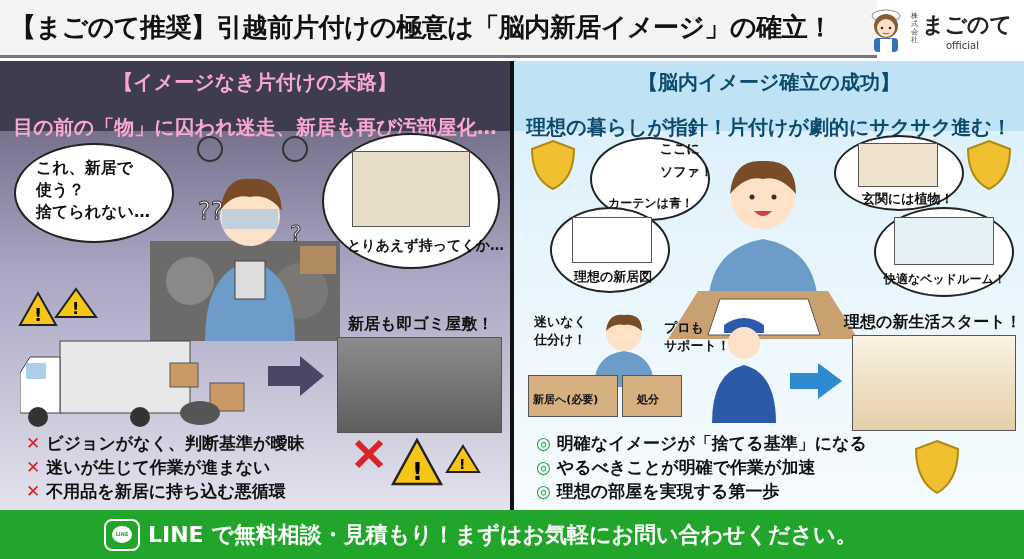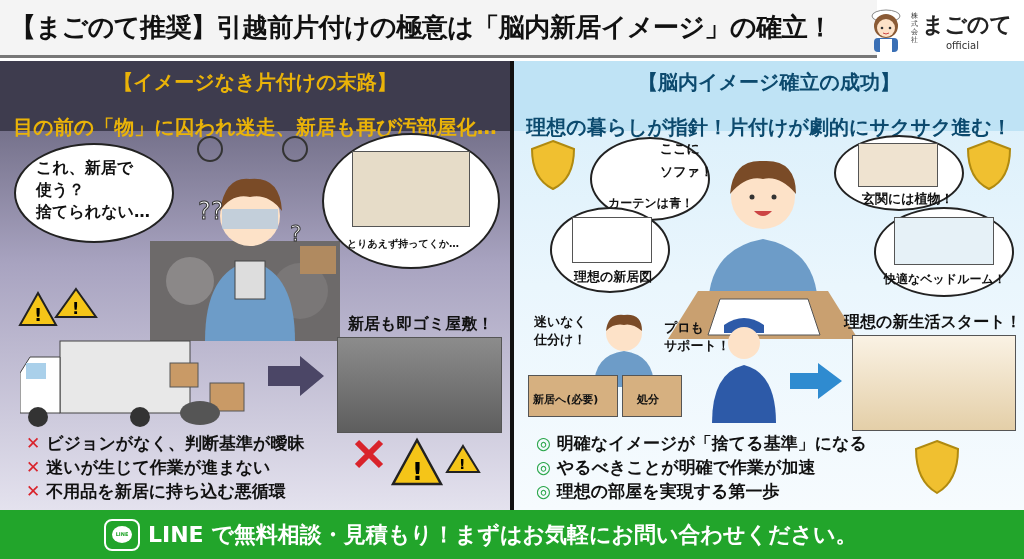--- a/index.html
+++ b/index.html
@@ -9,21 +9,21 @@
 .brand{position:absolute;left:866px;top:4px;width:150px;height:50px}
 .brand .maid{position:absolute;left:0;top:2px;width:40px;height:46px}
 .brand .kabu{position:absolute;left:45px;top:8px;font-size:7px;width:8px;line-height:8px;color:#333}
 .brand .name{position:absolute;left:56px;top:6px;font-size:22px;font-weight:bold;color:#222}
 .brand .official{position:absolute;left:80px;top:36px;font-size:10px;color:#333}
 .panel{position:absolute;top:61px;height:449px;overflow:hidden}
 .left{left:0;width:510px;background:linear-gradient(#5b5870 0%,#a8a3c0 45%,#e4e2ee 100%)}
 .right{left:514px;width:510px;background:linear-gradient(#d8eefa 0%,#eaf6fd 50%,#f6fbfe 100%)}
 .divider{position:absolute;left:510px;top:61px;width:4px;height:449px;background:#111}
 .phead{position:absolute;left:0;top:0;width:510px;height:70px;text-align:center}
-.left .phead{background:#3e3c4e;color:#eab308}
+.left .phead{background:#3e3c4e;color:#f9a8d4}
 .right .phead{background:#bfe3f5;color:#0c4a6e}
 .phead .h1{font-size:20px;font-weight:bold;margin-top:8px}
 .phead .h2{font-size:20px;font-weight:bold;margin-top:18px;white-space:nowrap}
 .cloud{position:absolute;background:#fff;border:2px solid #222;border-radius:50%}
 .ctext{position:absolute;font-weight:bold;color:#111;font-size:16px;line-height:22px}
 .scene{position:absolute;border:1px solid #555}
 .bul{position:absolute;font-size:17px;font-weight:bold;color:#111;line-height:24px;white-space:nowrap}
 .bul .x{color:#d9232b;margin-right:6px}
 .bul .o{color:#2aa64a;margin-right:6px}
 .footer{position:absolute;left:0;top:510px;width:1024px;height:49px;background:#22a52b}
@@ -76,21 +76,21 @@
     <rect x="72" y="78" width="56" height="20" fill="#9dc3e6" opacity="0.6"></rect>
     <rect x="85" y="130" width="30" height="38" fill="#ddd" stroke="#444"></rect>
     <text x="48" y="88" font-size="24" fill="#fff" stroke="#333">??</text>
     <text x="140" y="110" font-size="22" fill="#fff" stroke="#333">?</text>
     <circle cx="60" cy="18" r="12" fill="none" stroke="#333" stroke-width="2"></circle>
     <circle cx="145" cy="18" r="12" fill="none" stroke="#333" stroke-width="2"></circle>
   </svg>
 
   <div class="cloud" style="left:322px;top:72px;width:178px;height:136px"></div>
   <div class="scene" style="left:352px;top:90px;width:118px;height:76px;background:#e6dcc8"></div>
-  <div class="label" style="left:347px;top:176px;font-size:10px">とりあえず持ってくか…</div>
+  <div class="label" style="left:347px;top:176px;font-size:14px">とりあえず持ってくか…</div>
 
   <svg style="position:absolute;left:18px;top:226px" width="80" height="46">
     <polygon points="20,6 38,38 2,38" fill="#f5c518" stroke="#222" stroke-width="2"></polygon>
       <text x="16" y="34" font-size="18" font-weight="bold">!</text>
     <polygon points="58,2 78,30 38,30" fill="#f5c518" stroke="#222" stroke-width="2"></polygon>
       <text x="54" y="27" font-size="16" font-weight="bold">!</text>
   </svg>
 
   <svg style="position:absolute;left:20px;top:272px" width="245" height="100">
     <rect x="40" y="8" width="130" height="72" fill="#e8e8e8" stroke="#444"></rect>

